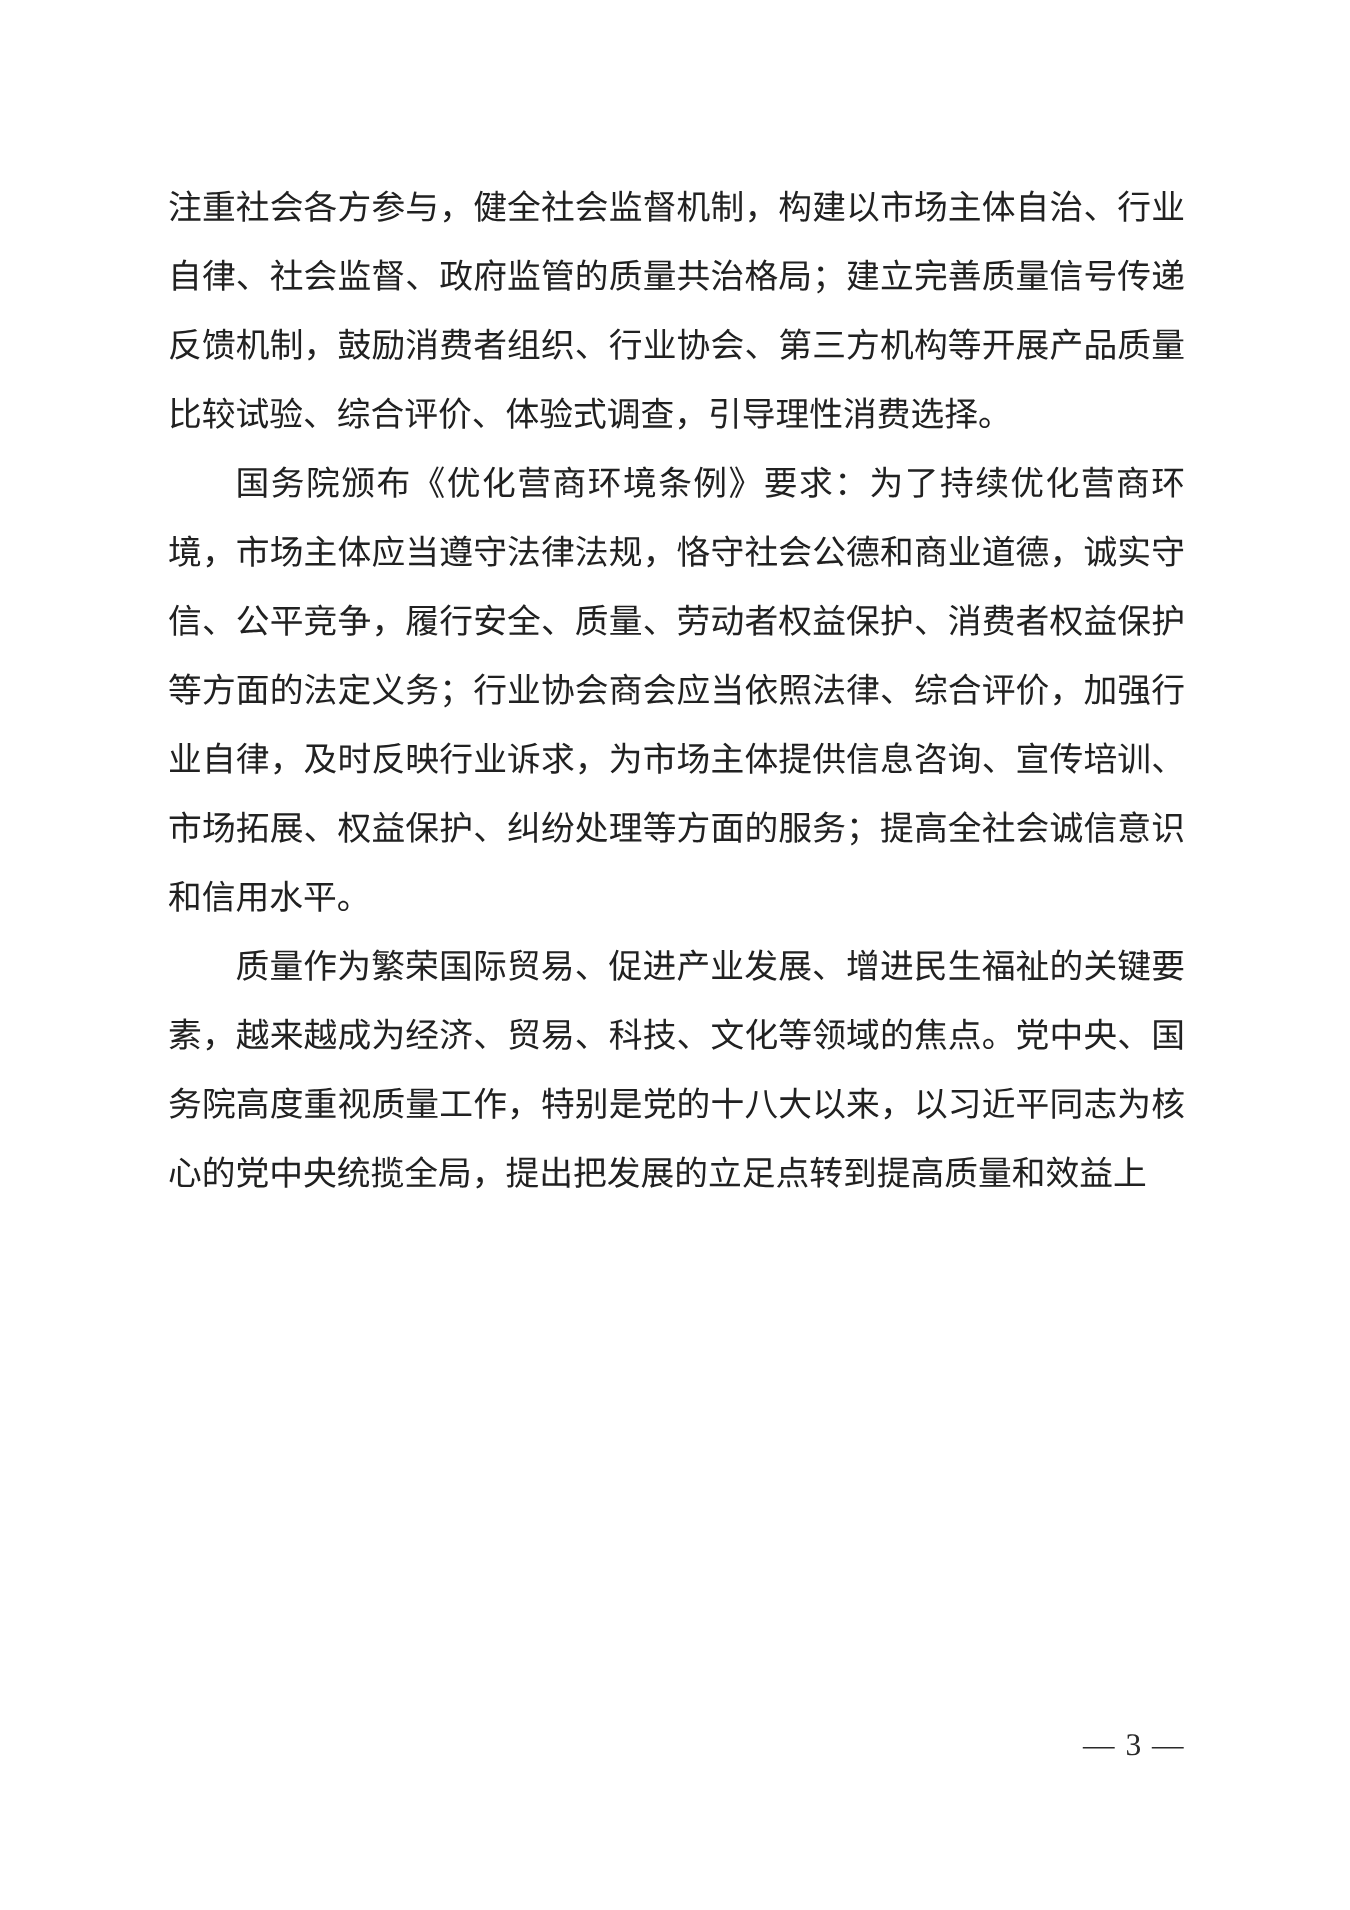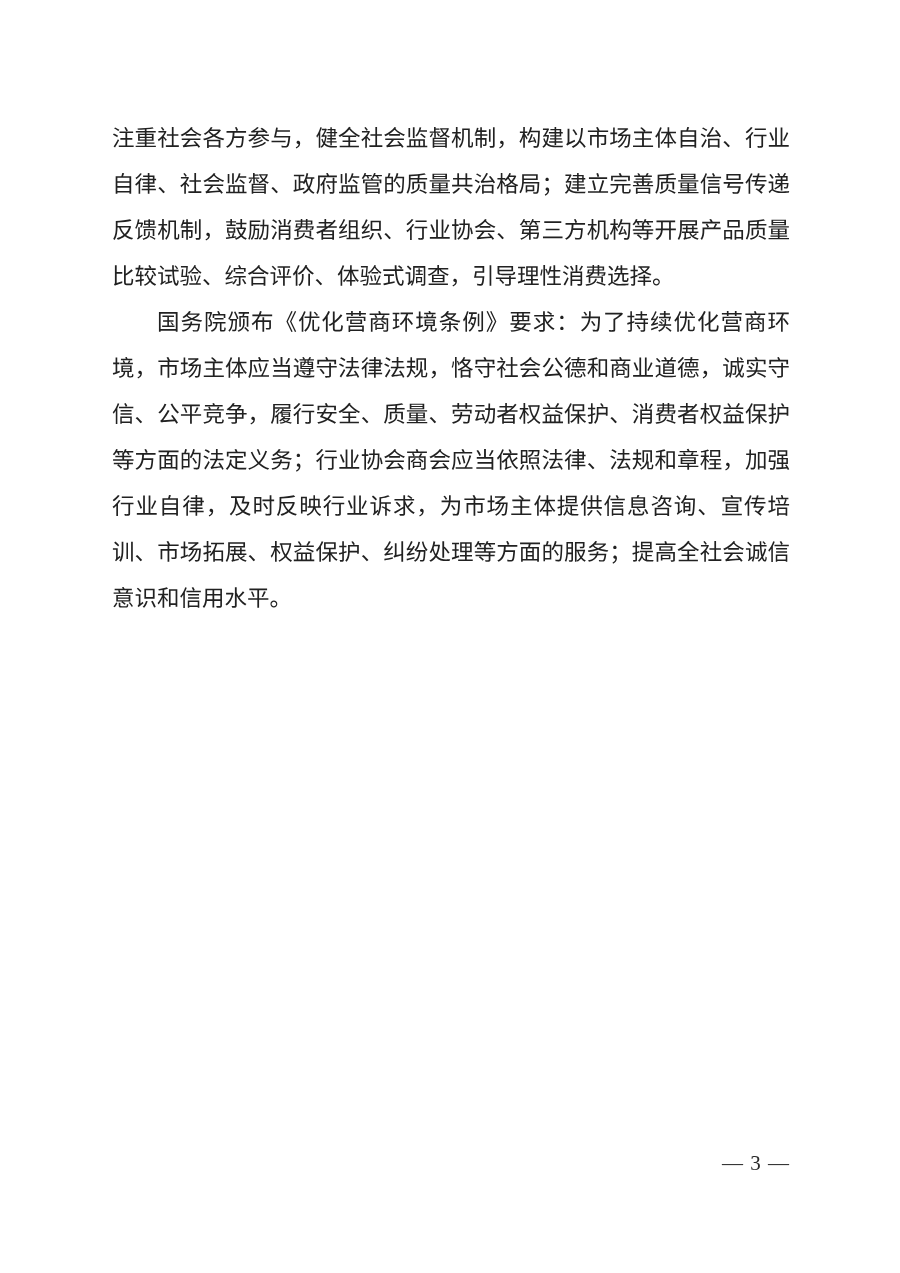--- a/index.html
+++ b/index.html
@@ -44,16 +44,17 @@
     letter-spacing: 1px;
     white-space: pre;
   }
 </style>
 </head>
 <body>
 
 <div class="page">
   <div class="content">
       <p class="para">注重社会各方参与，健全社会监督机制，构建以市场主体自治、行业自律、社会监督、政府监管的质量共治格局；建立完善质量信号传递反馈机制，鼓励消费者组织、行业协会、第三方机构等开展产品质量比较试验、综合评价、体验式调查，引导理性消费选择。</p>
-      <p class="para indent">国务院颁布《优化营商环境条例》要求：为了持续优化营商环境，市场主体应当遵守法律法规，恪守社会公德和商业道德，诚实守信、公平竞争，履行安全、质量、劳动者权益保护、消费者权益保护等方面的法定义务；行业协会商会应当依照法律、法规和章程，加强行业自律，及时反映行业诉求，为市场主体提供信息咨询、宣传培训、市场拓展、权益保护、纠纷处理等方面的服务；提高全社会诚信意识和信用水平。</p>
+      <p class="para indent">国务院颁布《优化营商环境条例》要求：为了持续优化营商环境，市场主体应当遵守法律法规，恪守社会公德和商业道德，诚实守信、公平竞争，履行安全、质量、劳动者权益保护、消费者权益保护等方面的法定义务；行业协会商会应当依照法律、综合评价，加强行业自律，及时反映行业诉求，为市场主体提供信息咨询、宣传培训、市场拓展、权益保护、纠纷处理等方面的服务；提高全社会诚信意识和信用水平。</p>
+      <p class="para indent">质量作为繁荣国际贸易、促进产业发展、增进民生福祉的关键要素，越来越成为经济、贸易、科技、文化等领域的焦点。党中央、国务院高度重视质量工作，特别是党的十八大以来，以习近平同志为核心的党中央统揽全局，提出把发展的立足点转到提高质量和效益上</p>
     </div>
   <div class="page-number">— 3 —</div>
 </div>
 
 </body></html>

